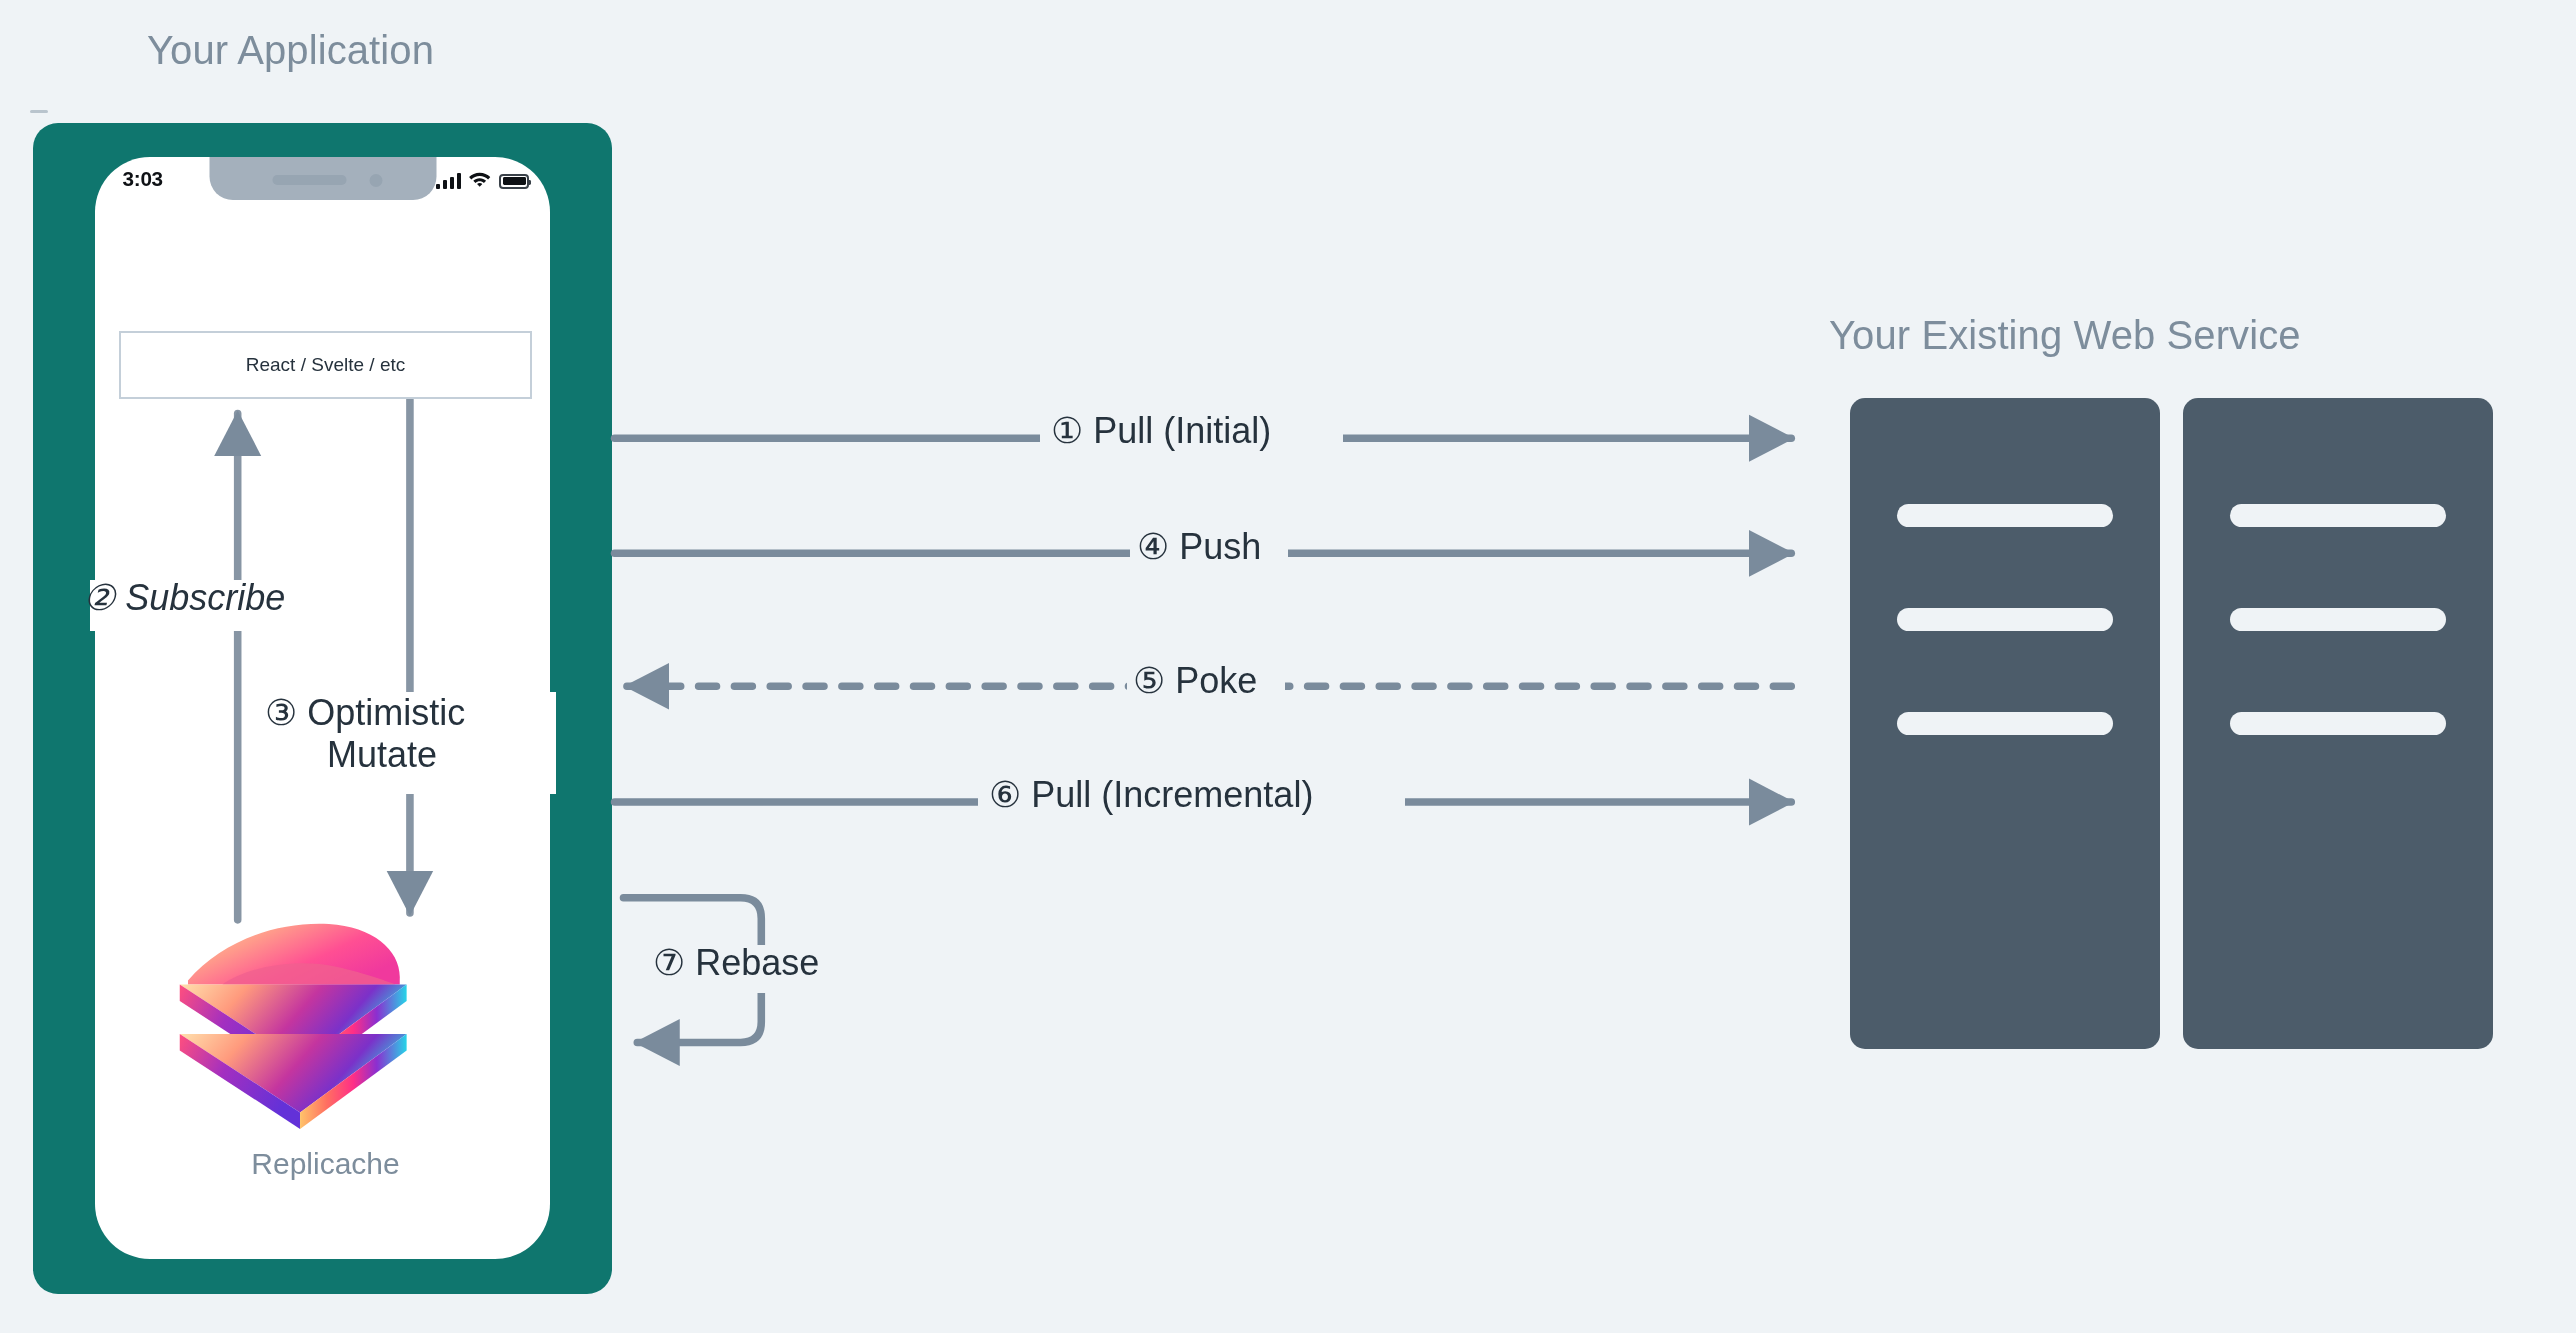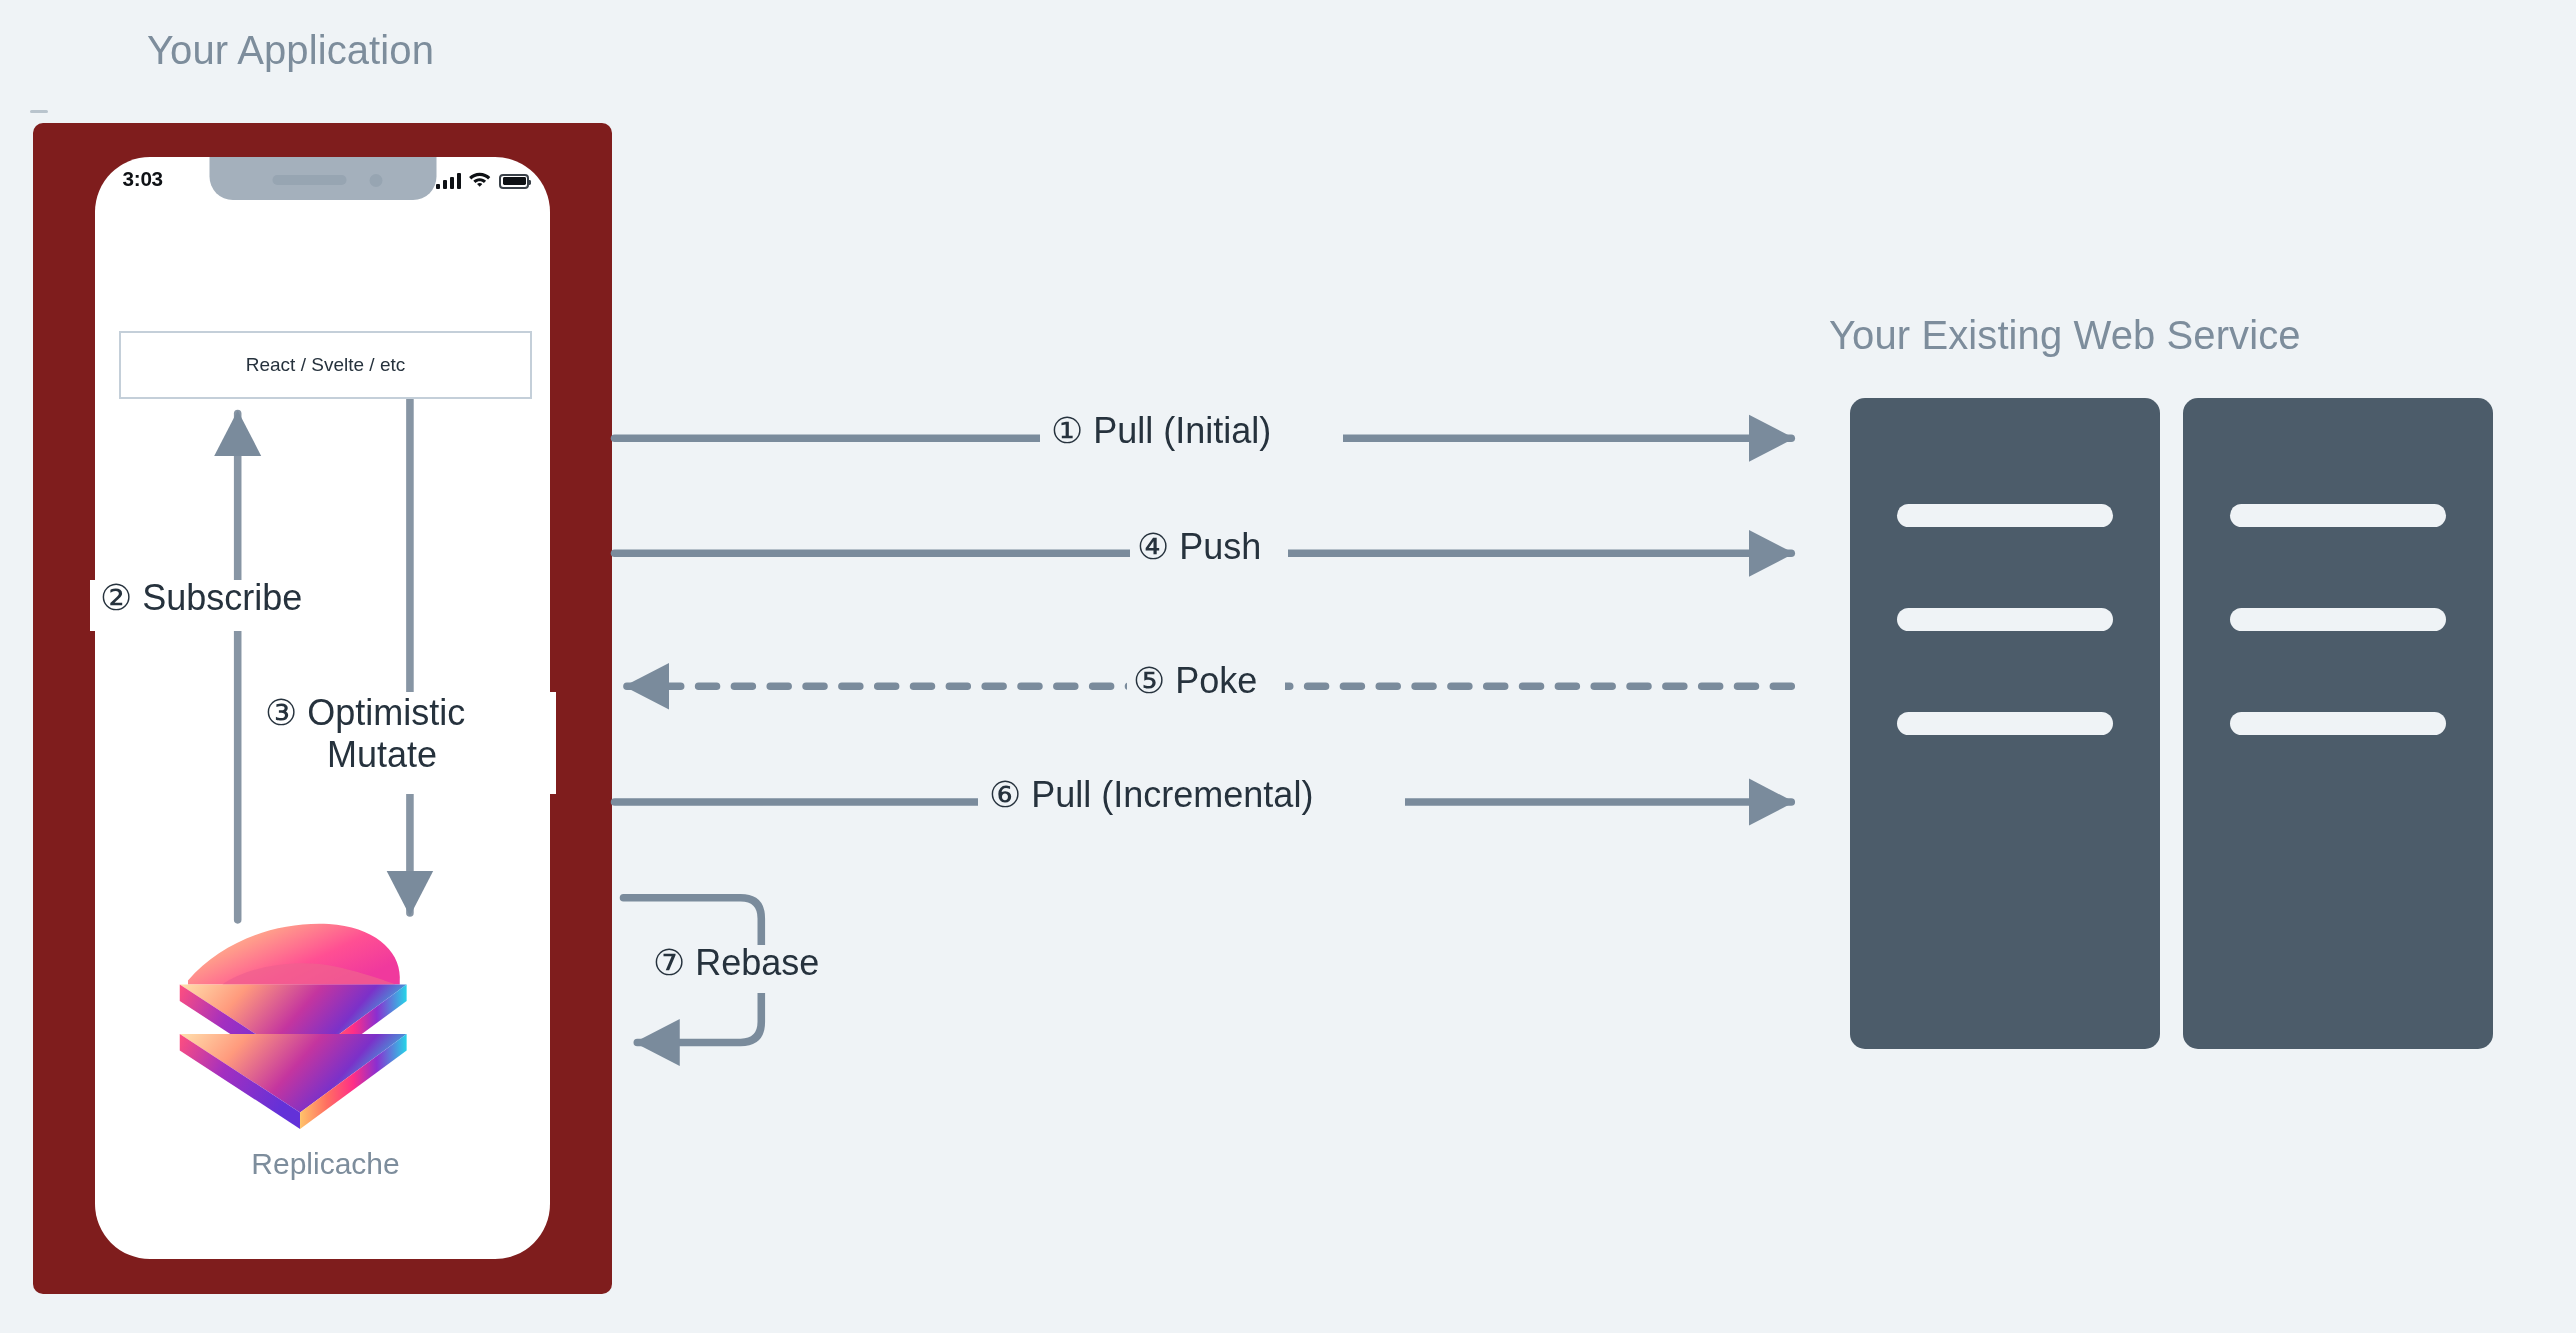--- a/index.html
+++ b/index.html
@@ -32,22 +32,22 @@
   #app-title   { left: 147px; top: 27.6px; }
   #svc-title   { left: 1829px; top: 313px; }
 
   
   #phone-frame {
     position: absolute;
     left: 33px;
     top: 123px;
     width: 579px;
     height: 1171px;
-    background: #7f1d1d;
-    border-radius: 10px;
+    background: #0f766e;
+    border-radius: 25px;
     box-sizing: border-box;
   }
   #phone-screen {
     position: absolute;
     left: 62px;
     top: 34px;
     width: 455px;
     height: 1102px;
     background: #ffffff;
     border-radius: 55px;
@@ -190,21 +190,21 @@
 
   
   .step-label {
     position: absolute;
     color: #26323d;
     font-size: 36px;
     white-space: nowrap;
     line-height: 1.18;
   }
 
-  #lbl-subscribe { left: 100px; top: 577px; }
+  #lbl-subscribe { left: 83px; top: 577px; font-style: italic; }
   #lbl-mutate    { left: 265px; top: 692px; width: 289px; text-align: left;}
   #lbl-rebase    { left: 653px; top: 942px; }
   #lbl-pull1     { left: 1051px; top: 410px; }
   #lbl-push      { left: 1137px; top: 526px; }
   #lbl-poke      { left: 1133px; top: 660px; }
   #lbl-pull6     { left: 989px; top: 774px; }
 
   
   .label-bg {
     position: absolute;

